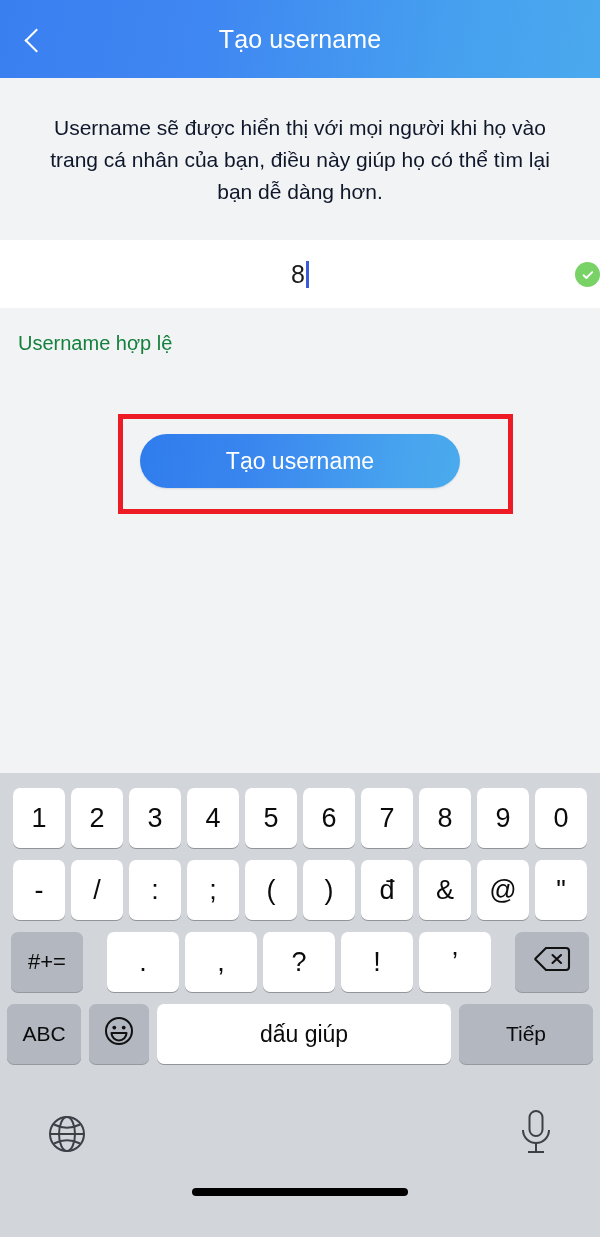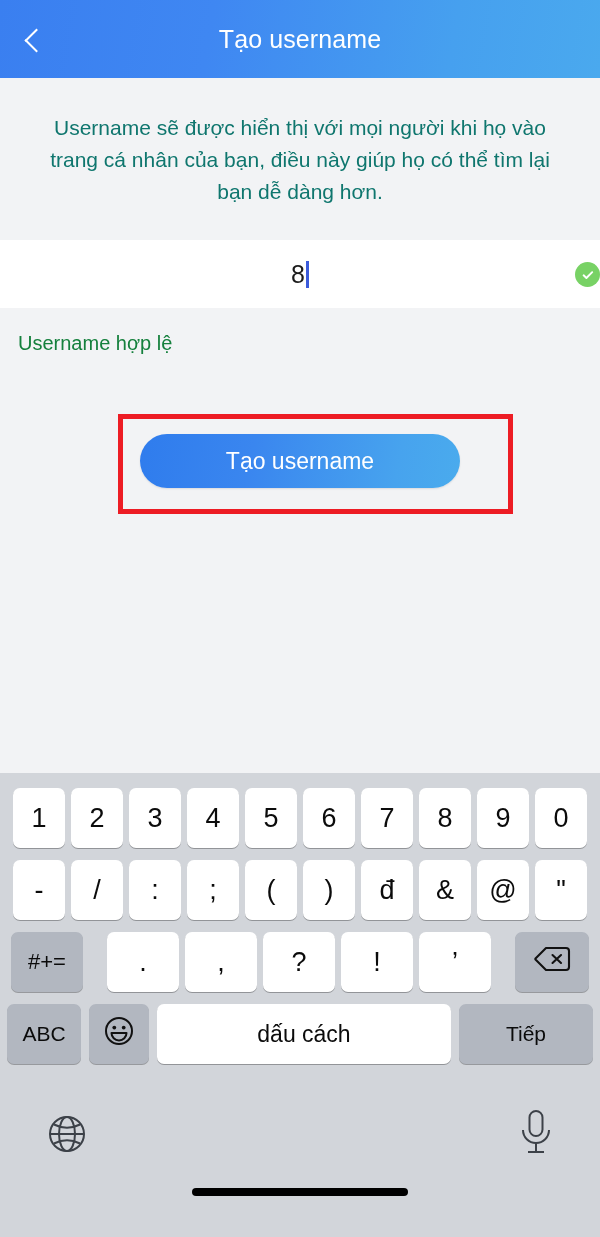--- a/index.html
+++ b/index.html
@@ -29,21 +29,21 @@
   }
   .header-title {
     color: #ffffff; font-size: 25px; letter-spacing: .1px; font-weight: 400;
   }
 
   
   .desc {
     position: absolute; left: 0; top: 112px; width: 600px;
     padding: 0 30px;
     text-align: center;
-    color: #0f766e;
+    color: #0f172a;
     font-size: 21px;
     line-height: 32px;
   }
 
   
   .input-row {
     position: absolute; left: 0; top: 240px; width: 600px; height: 68px;
     background: #ffffff;
     display: flex; align-items: center; justify-content: center;
   }
@@ -226,21 +226,21 @@
         <div class="key dark emoji">
           <span>
             <svg width="32" height="32" viewBox="0 0 32 32" aria-hidden="true">
               <circle cx="16" cy="16" r="13" fill="none" stroke="#111111" stroke-width="2"></circle>
               <circle cx="11.3" cy="12.6" r="1.9" fill="#111111"></circle>
               <circle cx="20.7" cy="12.6" r="1.9" fill="#111111"></circle>
               <path d="M8.5 18 H23.5 a7.5 7.5 0 0 1 -15 0 Z" fill="none" stroke="#111111" stroke-width="2" stroke-linejoin="round"></path>
             </svg>
           </span>
         </div>
-        <div class="key space">dấu cách</div>
+        <div class="key space">dấu giúp</div>
         <div class="key dark next">Tiếp</div>
       </div>
     </div>
 
     <div class="kb-bottom">
       <div class="globe-btn">
         <span>
           <svg width="46" height="46" viewBox="0 0 46 46" aria-hidden="true">
             <circle cx="23" cy="23" r="17" fill="none" stroke="#3c4148" stroke-width="2"></circle>
             <ellipse cx="23" cy="23" rx="8" ry="17" fill="none" stroke="#3c4148" stroke-width="2"></ellipse>

